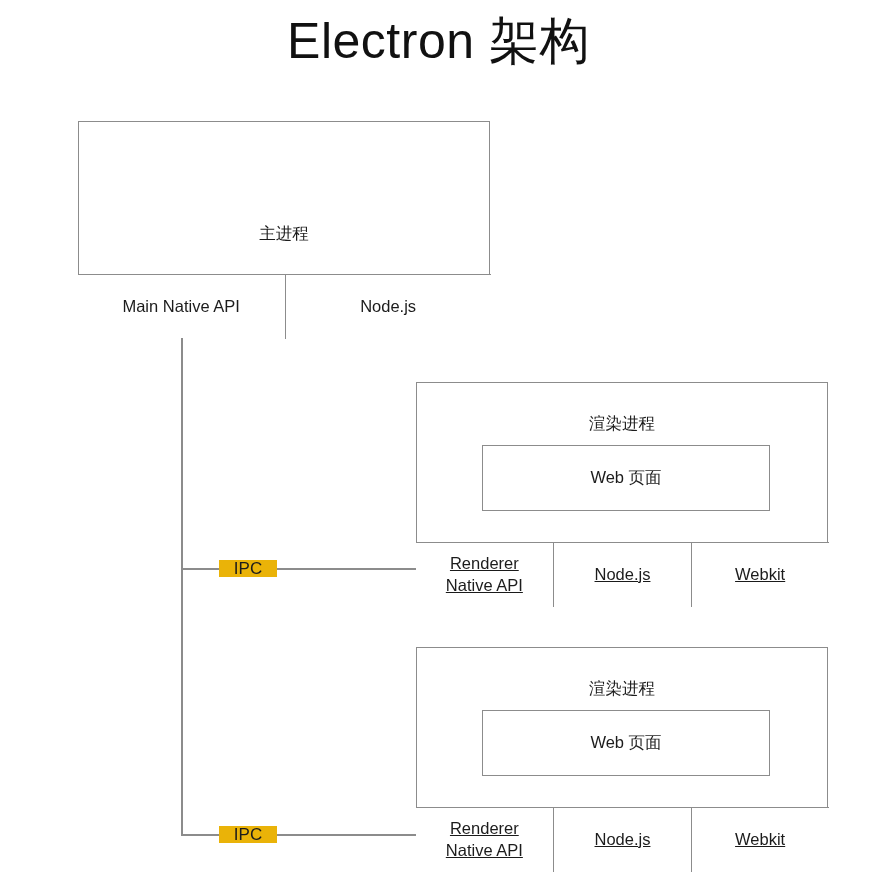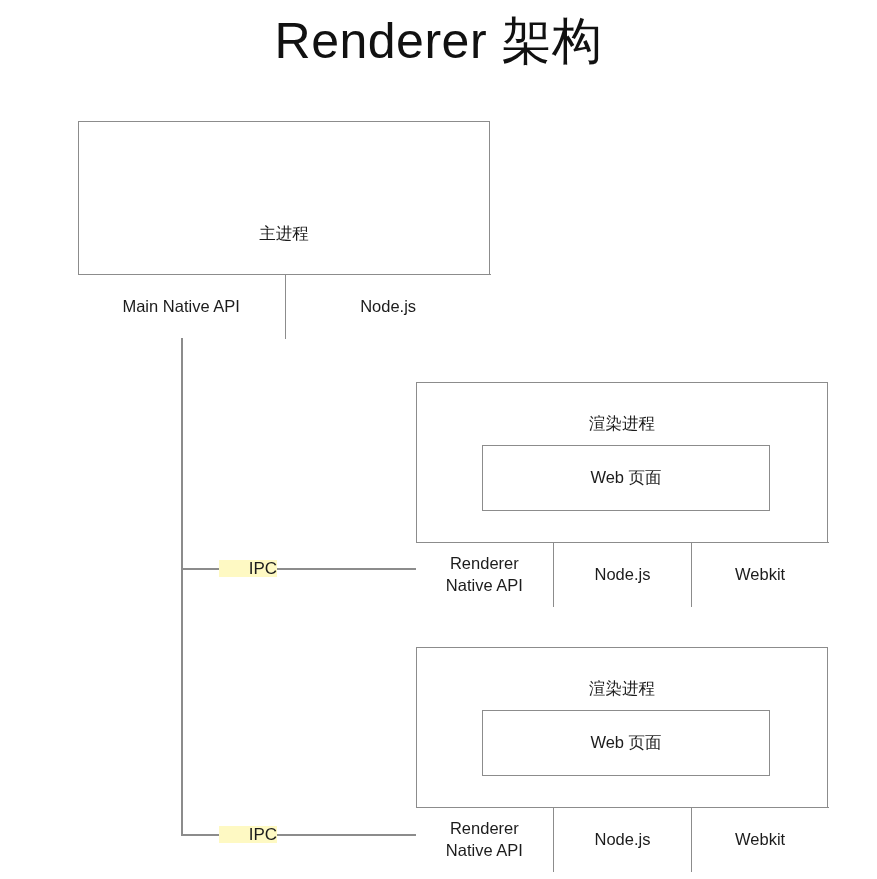--- a/index.html
+++ b/index.html
@@ -114,20 +114,21 @@
     background: #ffffff;
     display: flex;
     align-items: center;
     justify-content: center;
     font-size: 16.5px;
     color: #1c1c1c;
     white-space: nowrap;
   }
   .renderer-box .footer-row {
     height: 64px;
+    text-decoration: underline;
   }
   .renderer-box .footer-cell {
     width: 33.3333%;
   }
 
   
   .line {
     position: absolute;
     background: #8c8c8c;
   }
@@ -155,41 +156,41 @@
     width: 39px;
   }
   #ipc-stub-right-2 {
     left: 277px;
     top: 834px;
     width: 139px;
   }
   .ipc-label {
     position: absolute;
     width: 58px;
-    text-align: right;
+    text-align: center;
     font-size: 17px;
     color: #1c1c1c;
-    background: #fef9c3;
+    background: #eab308;
     line-height: 1;
   }
   #ipc-label-1 {
     left: 219px;
     top: 560px;
   }
   #ipc-label-2 {
     left: 219px;
     top: 826px;
   }
 </style>
 </head>
 <body>
 
 <div id="canvas">
 
-  <div class="diagram-title">Renderer 架构</div>
+  <div class="diagram-title">Electron 架构</div>
 
   <div class="node-box" id="main-process-box">
     <div class="node-title" id="main-process-title">主进程</div>
     <div class="footer-row">
       <div class="footer-cell c0">Main Native API</div>
       <div class="footer-cell c1">Node.js</div>
     </div>
   </div>
 
   <div class="line line-v" id="trunk-line"></div>

